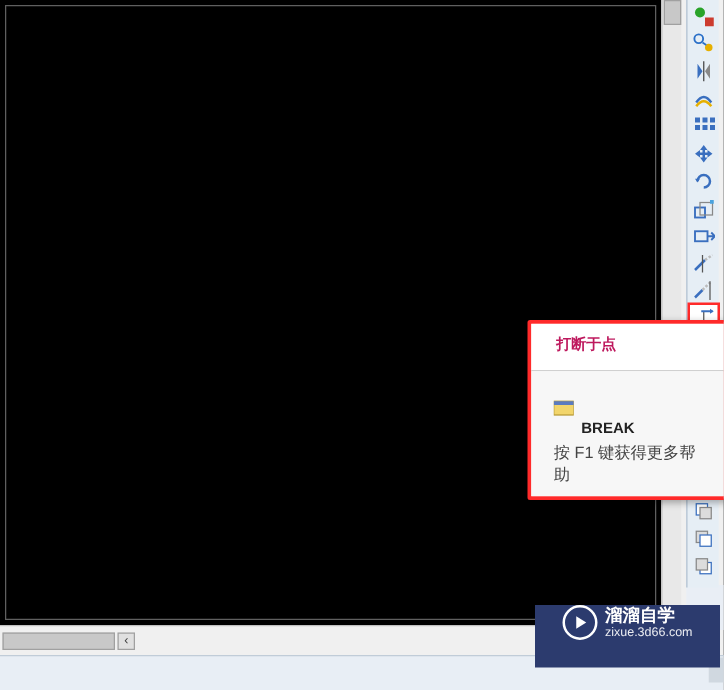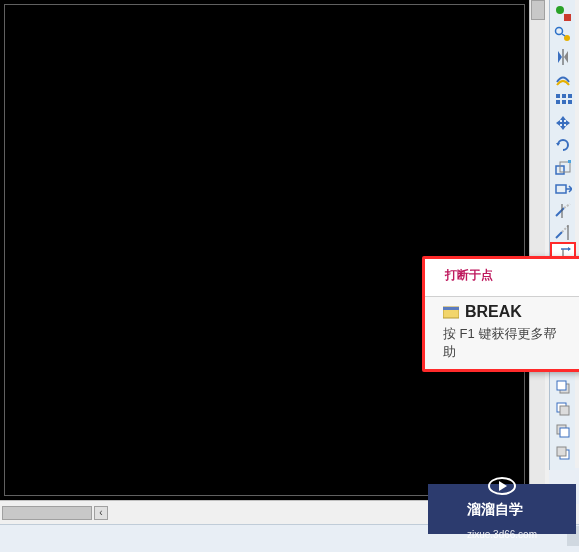--- a/index.html
+++ b/index.html
@@ -146,40 +146,40 @@
       gap: 6px;
       margin-bottom: 4px;
     }
     .tooltip-cmd-icon {
       width: 16px;
       height: 14px;
       display: inline-block;
     }
     .tooltip-cmd {
       font-weight: bold;
-      font-size: 16px;
+      font-size: 12px;
       color: #222;
+      margin-top: 32px;
     }
     .tooltip-help {
       font-size: 13px;
       color: #444;
     }
     .watermark {
       position: absolute;
       left: 428px;
       top: 484px;
       width: 148px;
       height: 50px;
       background: #2c3b6e;
       display: flex;
-      align-items: center;
+      align-items: flex-start;
       justify-content: center;
       gap: 6px;
       z-index: 30;
-      flex-direction: column;
     }
     .wm-logo {
       width: 28px;
       height: 28px;
       border: 2px solid #fff;
       border-radius: 50%;
       display: flex;
       align-items: center;
       justify-content: center;
     }
@@ -189,21 +189,20 @@
       flex-direction: column;
       line-height: 1.2;
     }
     .wm-main {
       font-size: 14px;
       font-weight: bold;
     }
     .wm-sub {
       font-size: 10px;
       opacity: 0.9;
-      margin-top: 12px;
     }
     .bottom-strip {
       position: absolute;
       left: 0;
       top: 524px;
       width: 579px;
       height: 28px;
       background: #e8eef5;
       border-top: 1px solid #c0ccd8;
     }

